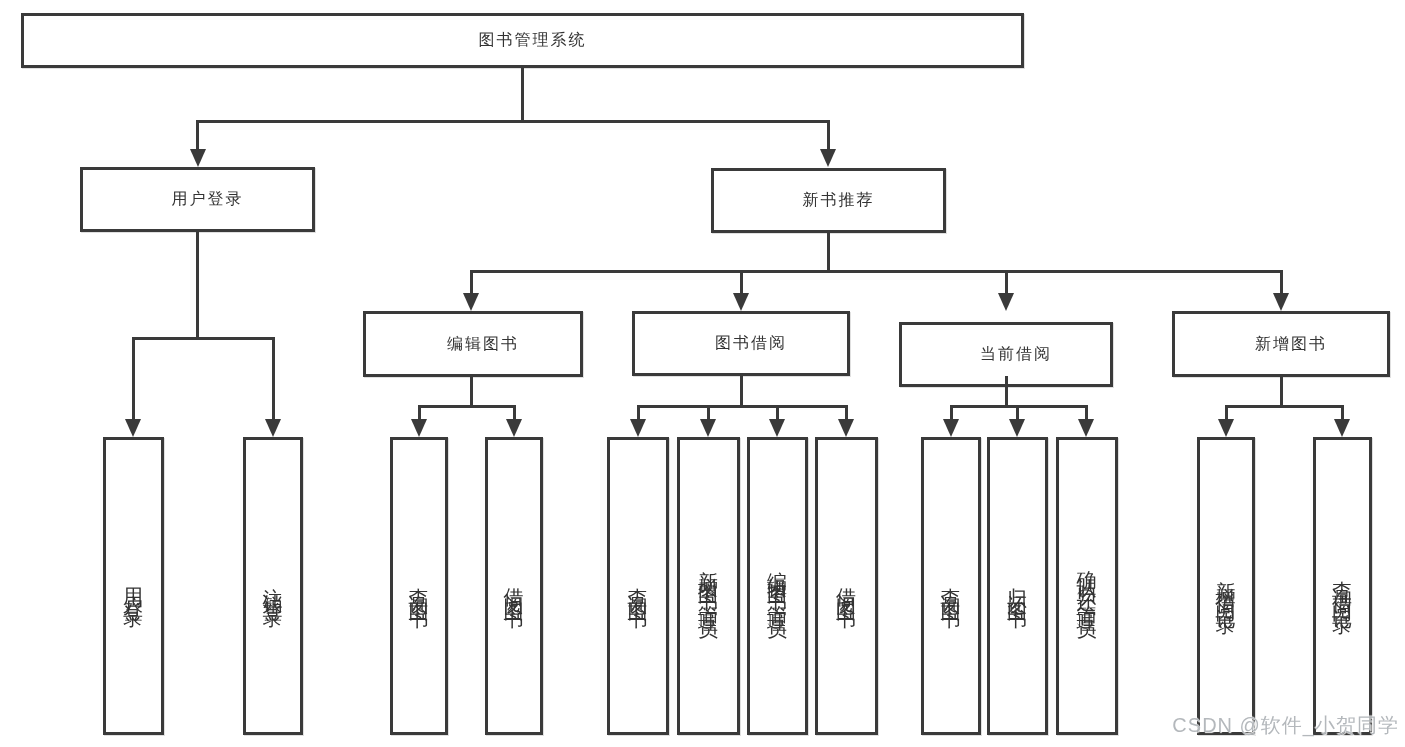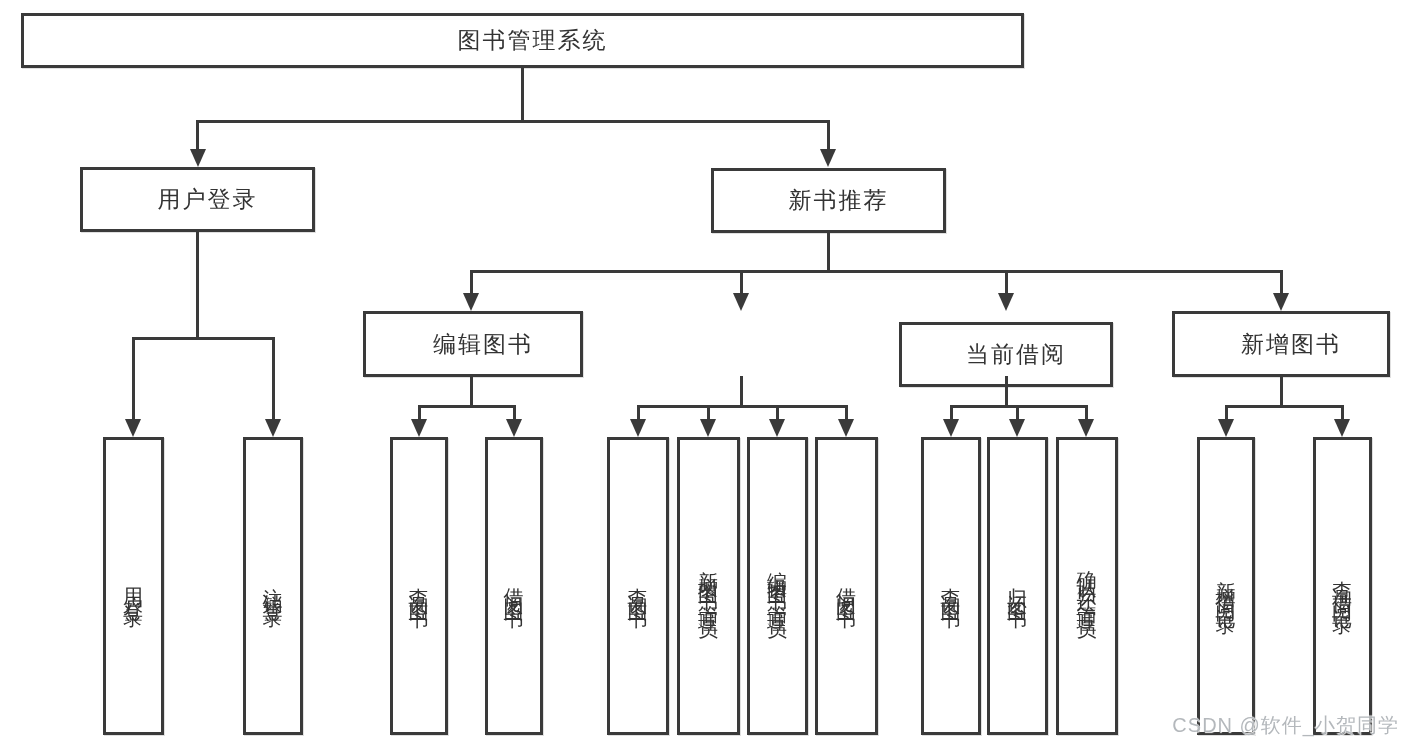--- a/index.html
+++ b/index.html
@@ -5,21 +5,21 @@
   html,body{margin:0;padding:0;background:#ffffff;}
   .canvas{
     position:relative;width:1405px;height:747px;background:#ffffff;overflow:hidden;
     font-family:"Liberation Sans","DejaVu Sans",sans-serif;color:#333333;
   }
   .node{
     position:absolute;box-sizing:border-box;background:#ffffff;
     border:3px solid #3a3a3a;display:flex;align-items:center;justify-content:center;
     box-shadow:1px 1px 0 rgba(0,0,0,0.12);
   }
-  .node.h{font-size:23px;letter-spacing:2px;padding-left:20px;}
+  .node.h{font-size:16px;letter-spacing:2px;padding-left:20px;}
   .node.v{font-size:20px;}
   .node.v .lbl{
     writing-mode:vertical-lr;text-orientation:mixed;letter-spacing:7px;line-height:1;
   }
   .vl,.hl{position:absolute;background:#3a3a3a;}
   .vl{width:3px;}
   .hl{height:3px;}
   .ah{
     position:absolute;width:0;height:0;
     border-left:8px solid transparent;border-right:8px solid transparent;
@@ -42,20 +42,23 @@
 
   <div class="node h" style="left:80px;top:167px;width:235px;height:65px">
     <span class="lbl">用户登录</span>
   </div>
   <div class="node h" style="left:711px;top:168px;width:235px;height:65px">
     <span class="lbl">新书推荐</span>
   </div>
 
   <div class="node h" style="left:363px;top:311px;width:220px;height:66px">
     <span class="lbl">编辑图书</span>
+  </div>
+  <div class="node h" style="left:632px;top:311px;width:218px;height:65px">
+    <span class="lbl">图书借阅</span>
   </div>
   <div class="node h" style="left:899px;top:322px;width:214px;height:65px">
     <span class="lbl">当前借阅</span>
   </div>
   <div class="node h" style="left:1172px;top:311px;width:218px;height:66px">
     <span class="lbl">新增图书</span>
   </div>
 
   <div class="node v" style="left:103px;top:437px;width:61px;height:298px">
     <span class="lbl">用户登录</span>

